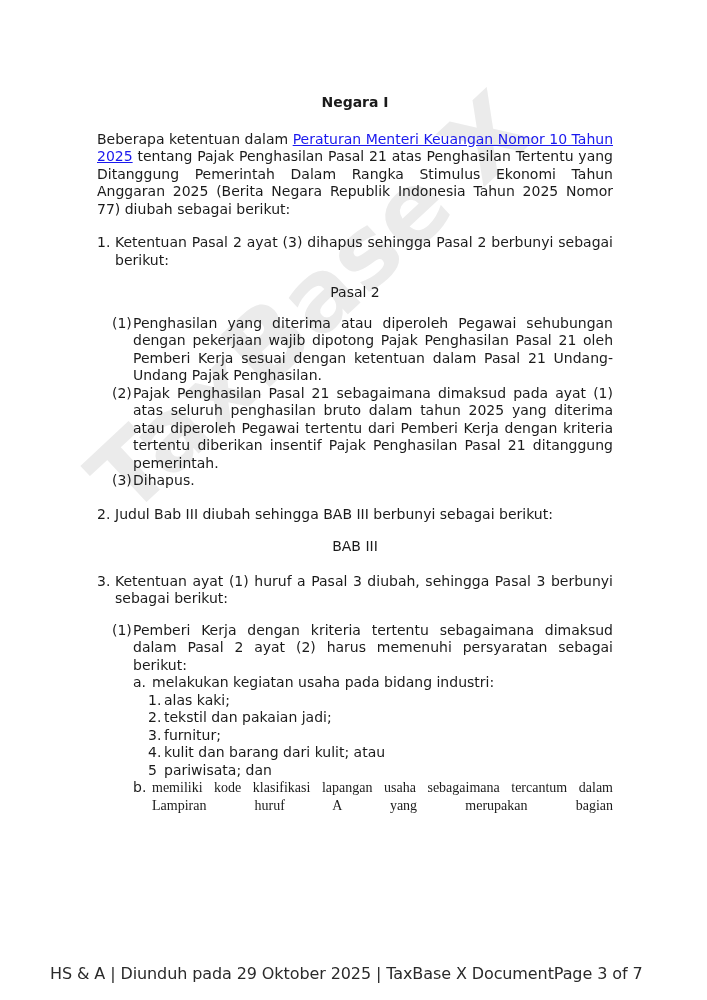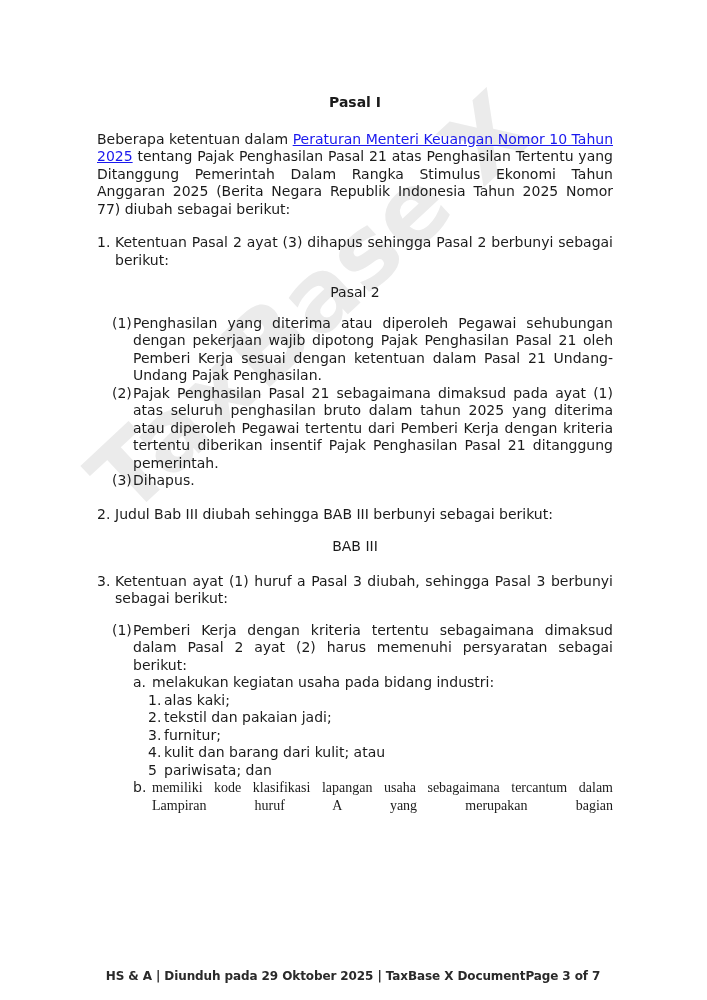--- a/index.html
+++ b/index.html
@@ -88,39 +88,38 @@
   .mb14 { margin-bottom: 14px; }
   .mb15 { margin-bottom: 15px; }
   .mb16 { margin-bottom: 16px; }
 
   footer {
     position: absolute;
     left: 50px;
     right: 51px;
     bottom: 17px;
     display: flex;
-    justify-content: center;
+    justify-content: flex-start;
     align-items: baseline;
-    font-size: 12px;
+    font-size: 16px;
     letter-spacing: -0.1px;
     color: #2a2a2a;
     z-index: 1;
-    font-weight: bold;
   }
 </style>
 </head>
 <body>
 
 <div class="page">
 
   <div class="watermark">TaxBase X</div>
 
   <div class="content">
 
-    <div class="doc-title">Pasal I</div>
+    <div class="doc-title">Negara I</div>
 
     <p class="para">
       <span>Beberapa ketentuan dalam</span>
       <a class="reg-link" href="#">Peraturan Menteri Keuangan Nomor 10 Tahun 2025</a>
       <span>tentang Pajak Penghasilan Pasal 21 atas Penghasilan Tertentu yang Ditanggung Pemerintah Dalam Rangka Stimulus Ekonomi Tahun Anggaran 2025 (Berita Negara Republik Indonesia Tahun 2025 Nomor 77) diubah sebagai berikut:</span>
     </p>
 
     <div class="num-item mb15">
       <span class="marker">1.</span>
       <div class="body">Ketentuan Pasal 2 ayat (3) dihapus sehingga Pasal 2 berbunyi sebagai berikut:</div>

